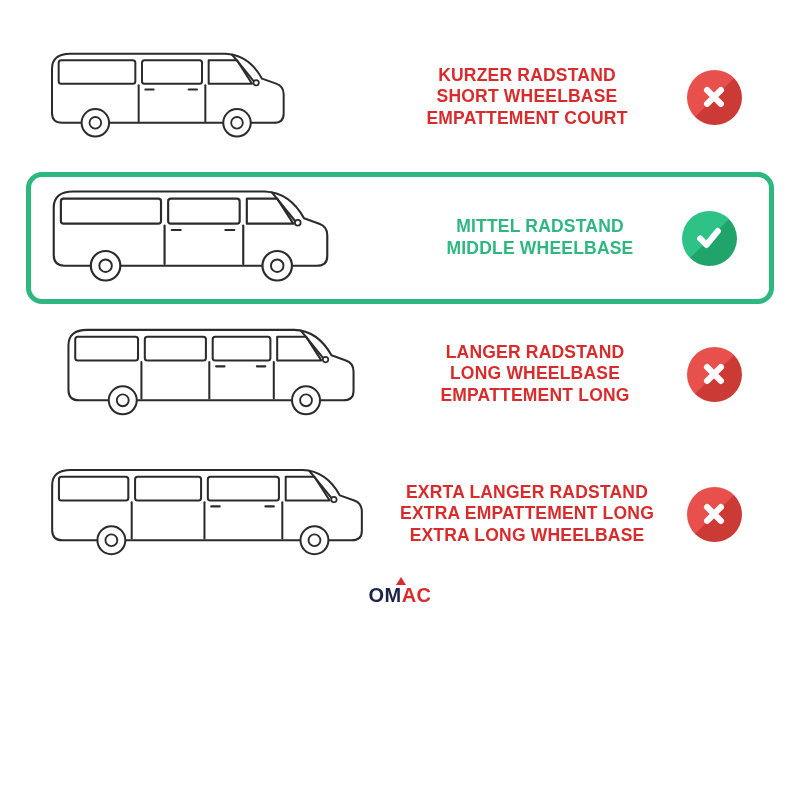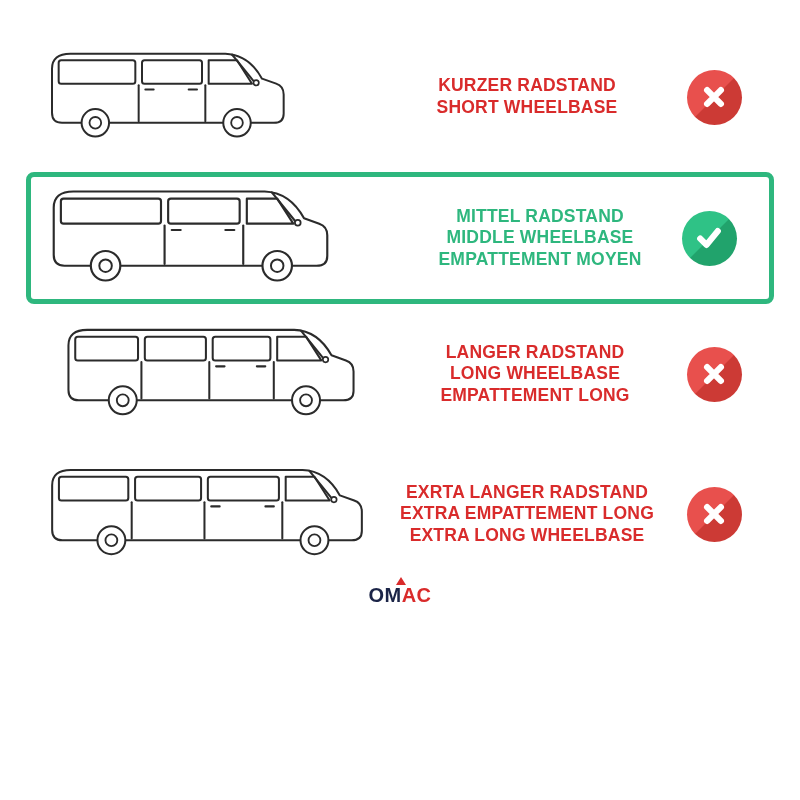--- a/index.html
+++ b/index.html
@@ -11,21 +11,21 @@
   .page { display:flex; flex-direction:column; height:625px; box-sizing:border-box; padding-top:34px; }
 
   .row { display:flex; align-items:center; padding-right:26px; }
   .row-1 { height:155px; }
   .row-3 { height:172px;margin-left:16px; }
   .row-4 { height:172px; }
 
   .highlight-box {
     margin:12px 26px 0 26px;
     border:5px solid #2eb77e;
-    border-radius:8px;
+    border-radius:16px;
     height:150px;
     display:flex; align-items:center;
     box-sizing:content-box;
   }
   .highlight-box .row { flex:1; height:100%; padding-right:0; }
   .highlight-box .van-wrap { padding-left:12px; }
 
   .van-wrap { width:400px; padding-left:42px; box-sizing:border-box; display:flex; align-items:center; flex:none; }
   .van { display:block; }
   .van path, .van rect, .van circle, .van line {
@@ -77,20 +77,21 @@
         <circle class="mirror" cx="257" cy="49" r="3.2"></circle>
         <circle class="wheel" cx="64" cy="97" r="16.5"></circle>
         <circle class="hub" cx="64" cy="97" r="7"></circle>
         <circle class="wheel" cx="234" cy="97" r="16.5"></circle>
         <circle class="hub" cx="234" cy="97" r="7"></circle>
       </svg>
     </div>
     <div class="text-block text-red">
       <div>KURZER RADSTAND</div>
       <div>SHORT WHEELBASE</div>
+      <div>EMPATTEMENT COURT</div>
     </div>
     <div class="icon-wrap">
       <div class="badge badge-red">
         <svg viewBox="0 0 24 24">
             <path d="M6.5 6.5 L17.5 17.5 M17.5 6.5 L6.5 17.5" stroke="#ffffff" stroke-width="5" stroke-linecap="round" fill="none"></path>
           </svg>
       </div>
     </div>
   </div>
 
@@ -110,21 +111,20 @@
           <circle class="mirror" cx="285" cy="49" r="3.2"></circle>
           <circle class="wheel" cx="70" cy="97" r="16.5"></circle>
           <circle class="hub" cx="70" cy="97" r="7"></circle>
           <circle class="wheel" cx="262" cy="97" r="16.5"></circle>
           <circle class="hub" cx="262" cy="97" r="7"></circle>
         </svg>
       </div>
       <div class="text-block text-green">
         <div>MITTEL RADSTAND</div>
         <div>MIDDLE WHEELBASE</div>
-        <div>EMPATTEMENT MOYEN</div>
       </div>
       <div class="icon-wrap">
         <div class="badge badge-green">
           <svg viewBox="0 0 24 24">
               <path d="M5 12.5 L10 17.5 L19 6.5" stroke="#ffffff" stroke-width="5" stroke-linecap="round" stroke-linejoin="round" fill="none"></path>
             </svg>
         </div>
       </div>
     </div>
   </div>

